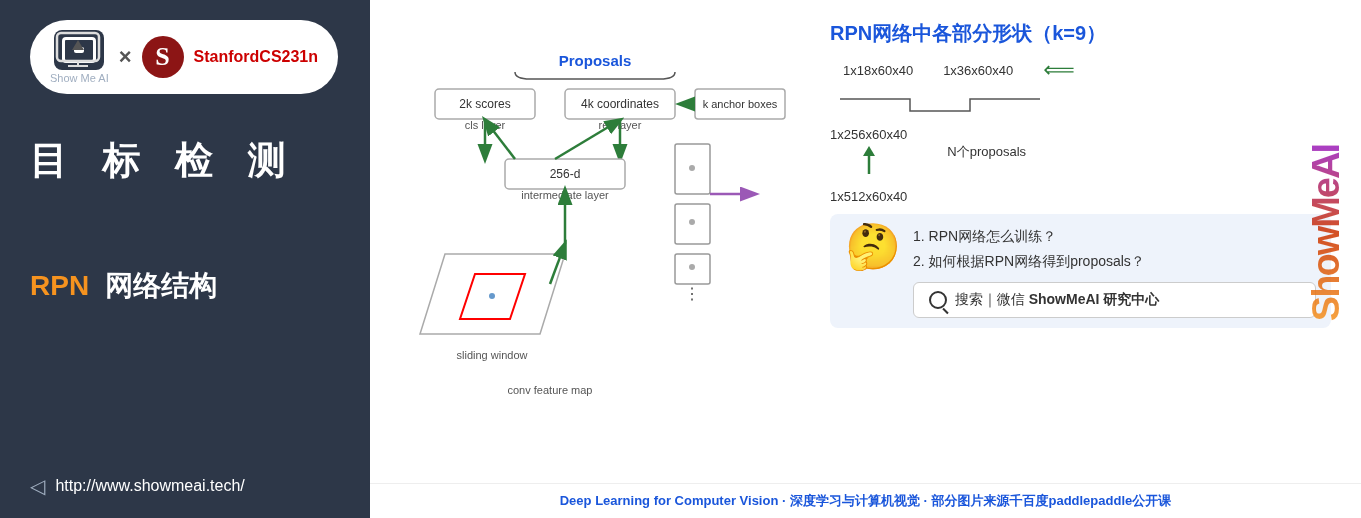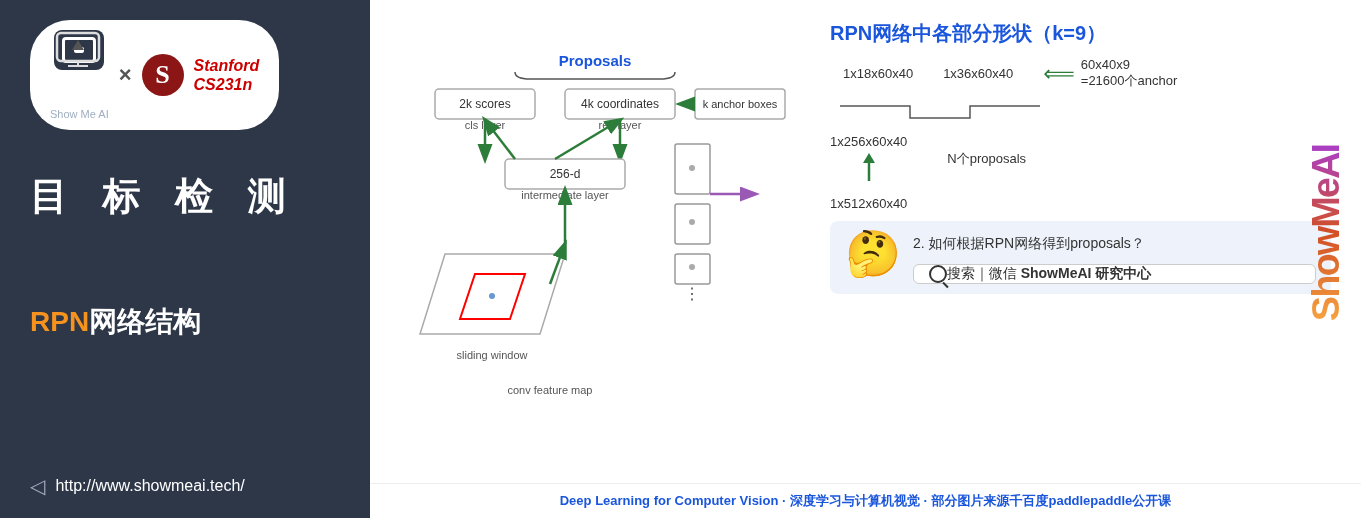--- a/index.html
+++ b/index.html
@@ -84,23 +84,21 @@
 
     .stanford-s {
       color: white;
       font-size: 26px;
       font-weight: bold;
       font-family: serif;
     }
 
     .stanford-text {
       display: flex;
-      flex-direction: column;
       line-height: 1.2;
-      font-style: italic;
     }
 
     .stanford-line1 {
       color: #cc0000;
       font-size: 16px;
       font-weight: bold;
     }
 
     .stanford-line2 {
       color: #cc0000;
@@ -266,23 +264,24 @@
       flex: 1;
       font-size: 14px;
       color: #333;
       line-height: 1.8;
     }
 
     .search-bar {
       background: white;
       border: 1px solid #ccc;
       border-radius: 6px;
-      padding: 0 15px;
+      padding: 8px 15px;
       display: flex;
       align-items: flex-start;
+      gap: 8px;
       margin-top: 8px;
       font-size: 14px;
       color: #333;
     }
 
     .search-icon-circle {
       width: 18px;
       height: 18px;
       border: 2px solid #333;
       border-radius: 50%;
@@ -326,21 +325,21 @@
       color: #1a56db;
       font-weight: bold;
     }
   </style>
 </head>
 <body>
 
 <div class="sidebar">
 
   <div class="logo-area">
-    <div style="display:flex;flex-direction:column;align-items:center;gap:36px;">
+    <div style="display:flex;flex-direction:column;align-items:center;">
       <div class="logo-icon">
         <div class="logo-icon-inner"></div>
 
         <svg width="48" height="38" viewBox="0 0 48 38" style="position:absolute;top:0;left:0;">
           <rect x="3" y="3" width="42" height="28" rx="4" fill="none" stroke="#ddd" stroke-width="2.5"></rect>
           <line x1="24" y1="31" x2="24" y2="36" stroke="#ddd" stroke-width="2"></line>
           <line x1="14" y1="36" x2="34" y2="36" stroke="#ddd" stroke-width="2"></line>
 
           <polygon points="24,10 30,20 18,20" fill="#555"></polygon>
         </svg>
@@ -356,21 +355,21 @@
       <span class="stanford-line2">CS231n</span>
     </div>
   </div>
 
   <div class="title-section">
     <div class="title-main">目 标 检 测</div>
   </div>
 
   <div class="subtitle-section">
     <div style="font-size:28px;font-weight:bold;">
-      <span style="color:#f6931f;margin-top:29px;">RPN</span><span style="color:white;">网络结构</span>
+      <span style="color:#f6931f;margin-top:29px;">RPN</span><span style="color:white;padding-left:16px;">网络结构</span>
     </div>
   </div>
 
   <div class="website-section">
     <span class="nav-icon">◁</span>
     <span class="website-url">http://www.showmeai.tech/</span>
   </div>
 </div>
 
 <div class="main-content">
@@ -446,21 +445,20 @@
     <div class="right-info">
       <div class="rpn-title">RPN网络中各部分形状（k=9）</div>
 
       <div class="shapes-section">
 
         <div class="shape-row-top">
           <span class="shape-item">1x18x60x40</span>
           <span class="shape-item">1x36x60x40</span>
           <span style="display:flex;align-items:center;gap:6px;">
             <span style="color:#2d7d3a;font-size:22px;">⟸</span>
-            <span class="shape-item">60x40x9<br>=21600个anchor</span>
           </span>
         </div>
 
         <div style="display:flex;gap:0;margin-bottom:6px;margin-left:0;">
           <svg width="220" height="20" viewBox="0 0 220 20">
             <path d="M10,3 L80,3 L80,15 L140,15 L140,3 L210,3" fill="none" stroke="#555" stroke-width="1.5"></path>
           </svg>
         </div>
 
         <div class="middle-shapes">
@@ -475,20 +473,21 @@
         </div>
 
         <div style="display:flex;align-items:center;gap:6px;">
           <span class="shape-item">1x512x60x40</span>
         </div>
       </div>
 
       <div class="questions-area">
         <div class="emoji-face">🤔</div>
         <div style="flex:1;">
+          <div class="questions-text">1.  RPN网络怎么训练？</div>
           <div class="questions-text">2.  如何根据RPN网络得到proposals？</div>
           <div class="search-bar">
             <div class="search-icon-circle"></div>
             <span class="search-text">搜索｜微信  <strong>ShowMeAI 研究中心</strong></span>
           </div>
         </div>
       </div>
 
       <div class="showmeai-watermark">
         <span class="watermark-text">ShowMeAI</span>

